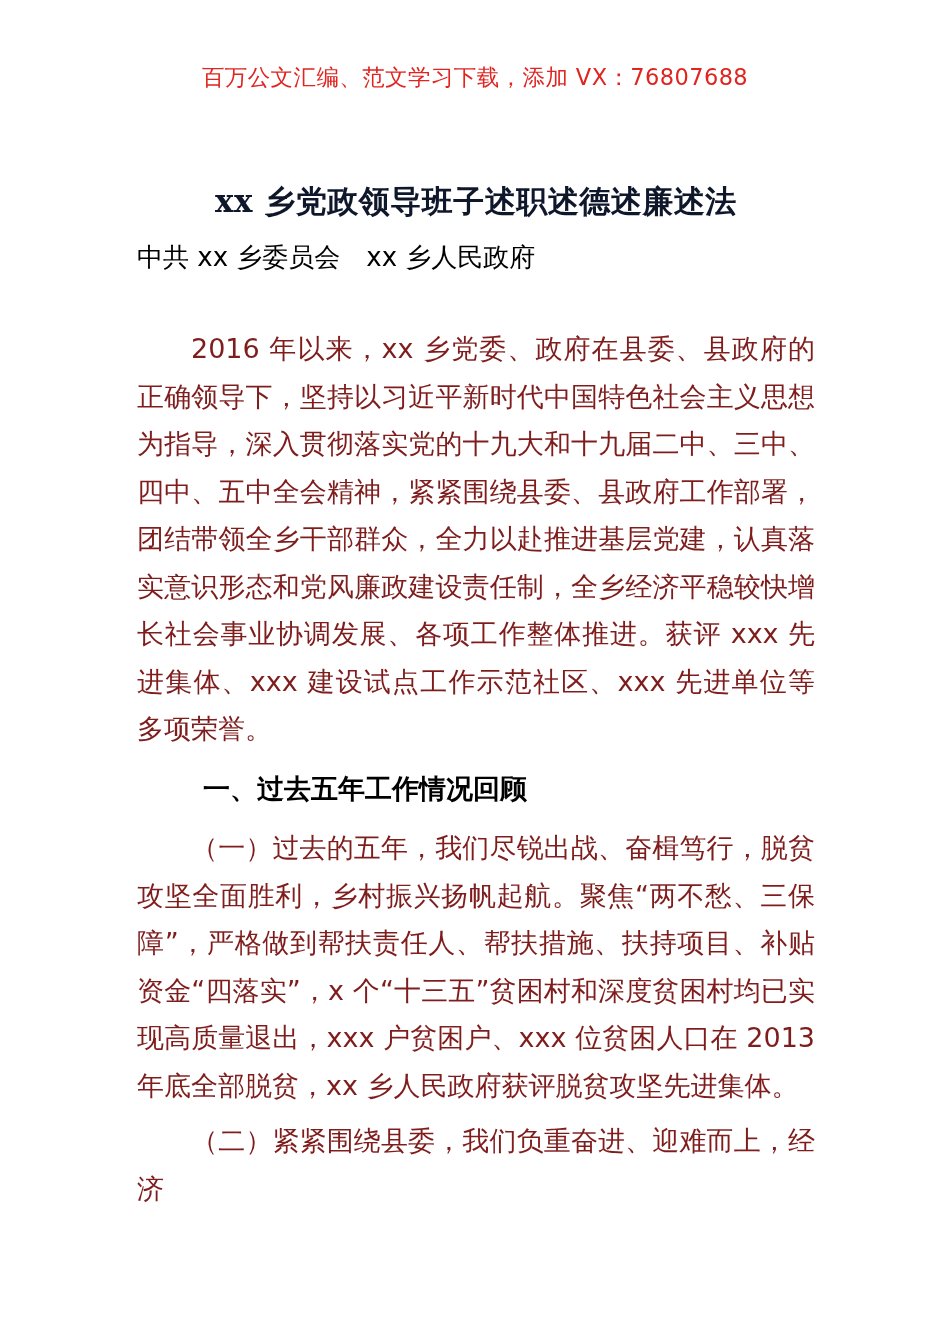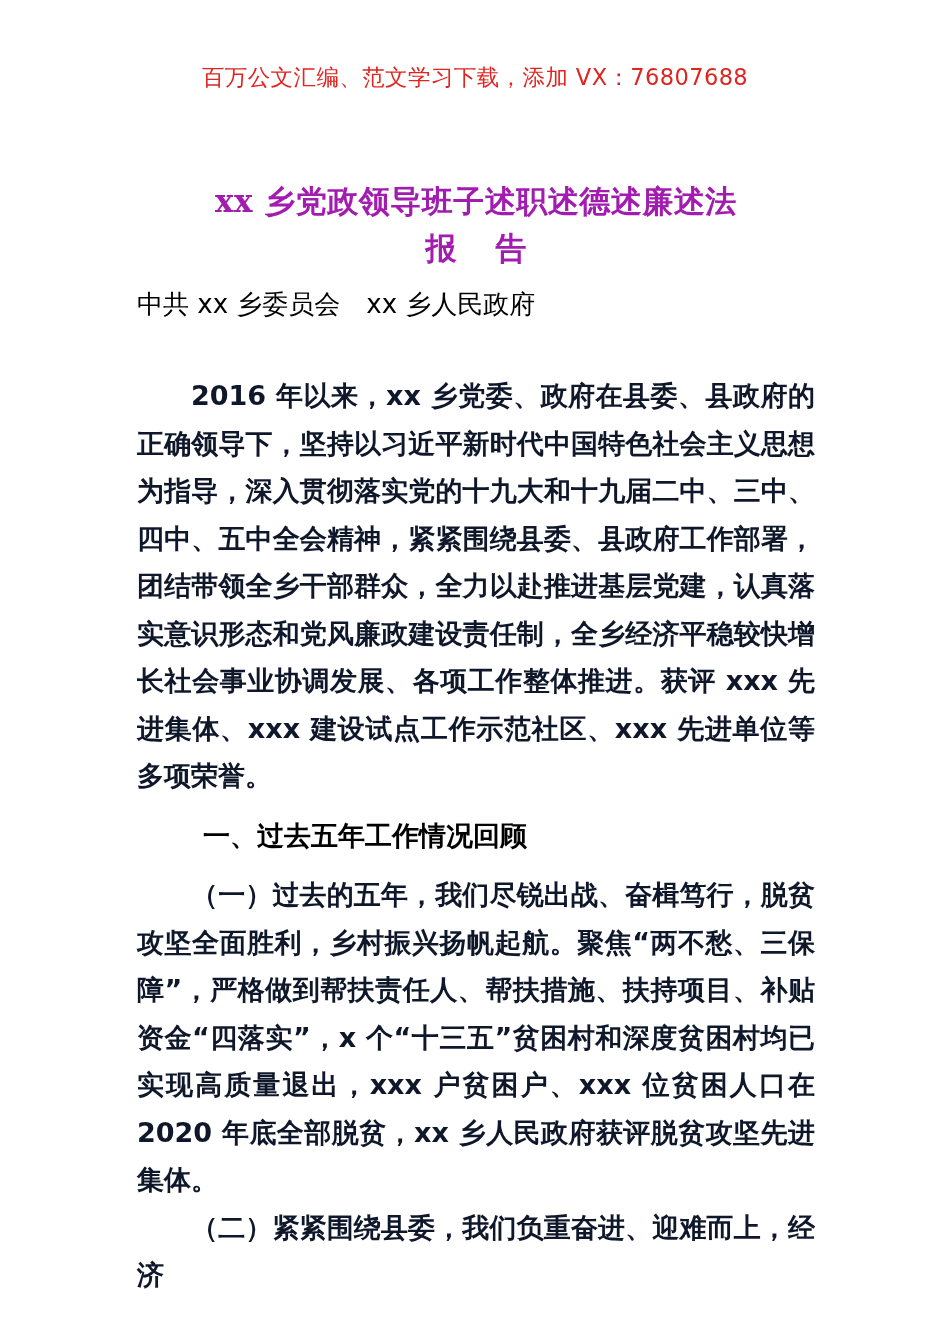--- a/index.html
+++ b/index.html
@@ -42,21 +42,21 @@
     width: 678px;
   }
 
   .doc-title {
     margin-top: 178px;
     text-align: center;
     font-family: "DejaVu Serif", "Liberation Serif", serif;
     font-weight: bold;
     font-size: 31px;
     line-height: 47px;
-    color: #a21caf;
+    color: #0f172a;
     letter-spacing: 0.5px;
   }
 
   .doc-title .line2 {
     display: block;
     letter-spacing: 14px;
     padding-left: 14px;
   }
 
   .doc-subtitle {
@@ -65,31 +65,30 @@
     line-height: 40px;
     color: #000000;
     font-family: "DejaVu Sans", "Liberation Sans", sans-serif;
   }
 
   .body-block {
     margin-top: 48px;
   }
 
   p.para {
-    margin: 0 0 0 0;
+    margin: 8px 0 0 0;
     font-size: 27px;
     line-height: 47.5px;
-    color: #0f172a;
+    color: #7f1d1d;
     text-align: justify;
     text-justify: inter-ideograph;
     text-indent: 54px;
     font-family: "DejaVu Sans", "Liberation Sans", sans-serif;
     letter-spacing: 0px;
     word-spacing: 0px;
-    font-weight: bold;
   }
 
   p.para.last-open {
     
   }
 
   .heading {
     margin: 12px;
     font-size: 27px;
     line-height: 47.5px;
@@ -103,32 +102,31 @@
 <body>
 
 <div class="page">
 
   <div class="promo-header">百万公文汇编、范文学习下载，添加 VX：76807688</div>
 
   <div class="doc">
 
     <div class="doc-title">
       <span>xx 乡党政领导班子述职述德述廉述法</span>
-      <span class="line2">报 告</span>
     </div>
 
     <div class="doc-subtitle">中共 xx 乡委员会　xx 乡人民政府</div>
 
     <div class="body-block">
 
       <p class="para">2016 年以来，xx 乡党委、政府在县委、县政府的正确领导下，坚持以习近平新时代中国特色社会主义思想为指导，深入贯彻落实党的十九大和十九届二中、三中、四中、五中全会精神，紧紧围绕县委、县政府工作部署，团结带领全乡干部群众，全力以赴推进基层党建，认真落实意识形态和党风廉政建设责任制，全乡经济平稳较快增长社会事业协调发展、各项工作整体推进。获评 xxx 先进集体、xxx 建设试点工作示范社区、xxx 先进单位等多项荣誉。</p>
 
       <p class="heading">一、过去五年工作情况回顾</p>
 
-      <p class="para">（一）过去的五年，我们尽锐出战、奋楫笃行，脱贫攻坚全面胜利，乡村振兴扬帆起航。聚焦“两不愁、三保障”，严格做到帮扶责任人、帮扶措施、扶持项目、补贴资金“四落实”，x 个“十三五”贫困村和深度贫困村均已实现高质量退出，xxx 户贫困户、xxx 位贫困人口在 2020 年底全部脱贫，xx 乡人民政府获评脱贫攻坚先进集体。</p>
+      <p class="para">（一）过去的五年，我们尽锐出战、奋楫笃行，脱贫攻坚全面胜利，乡村振兴扬帆起航。聚焦“两不愁、三保障”，严格做到帮扶责任人、帮扶措施、扶持项目、补贴资金“四落实”，x 个“十三五”贫困村和深度贫困村均已实现高质量退出，xxx 户贫困户、xxx 位贫困人口在 2013 年底全部脱贫，xx 乡人民政府获评脱贫攻坚先进集体。</p>
 
       <p class="para last-open">（二）紧紧围绕县委，我们负重奋进、迎难而上，经济</p>
 
     </div>
 
   </div>
 
 </div>
 
 </body></html>

